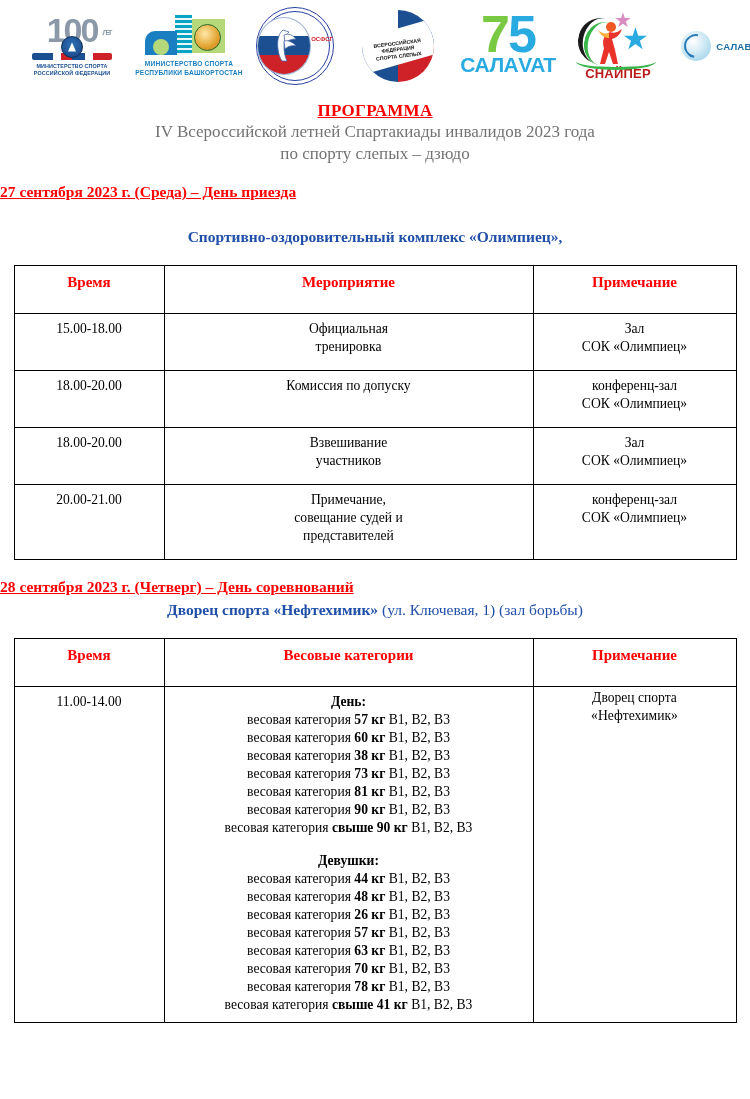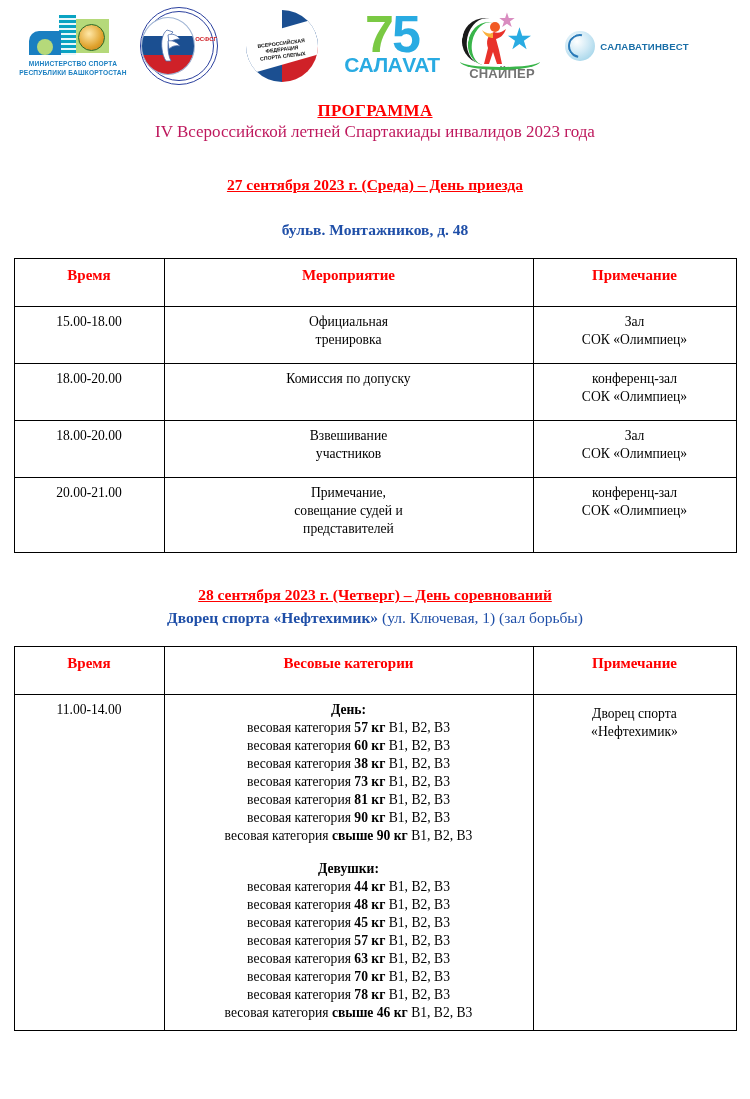--- a/index.html
+++ b/index.html
@@ -231,21 +231,21 @@
     width: 28px; height: 46px;
   }
   .logo-sniper .arc {
     position:absolute; left: 6px; bottom: 2px;
     width: 80px; height: 14px;
     border-bottom: 3px solid #39b54a;
     border-radius: 0 0 50% 50%;
   }
   .logo-sniper .cap {
     font-family: "Liberation Sans", sans-serif;
-    font-size: 13px; font-weight: bold; color: #737373;
+    font-size: 13px; font-weight: bold; color: #b91c1c;
     margin-top: -6px; letter-spacing: .2px;
   }
 
   
   .logo-salinvest { width: 126px; height: 60px; flex-direction: row; gap: 5px; padding-left: 6px; }
   .logo-salinvest .mark {
     width: 30px; height: 30px; border-radius: 50%;
     background: radial-gradient(circle at 40% 35%, #ffffff 0%, #cfe9f5 45%, #8ecbe4 100%);
     position: relative;
     display:flex; align-items:center; justify-content:center;
@@ -267,33 +267,32 @@
   .title-block { text-align: center; margin-top: 8px; }
   .title-main {
     color: #ff0000;
     font-weight: bold;
     font-size: 17px;
     text-decoration: underline;
     letter-spacing: .3px;
     line-height: 21px;
   }
   .title-line {
-    color: #be185d;
+    color: #737373;
     font-size: 17px;
     line-height: 22px;
   }
 
   
   .day-heading {
-    text-align: center;
     color: #ff0000;
     font-weight: bold;
     font-size: 15.5px;
     text-decoration: underline;
-    margin-top: 33px;
+    margin-top: 18px;
   }
   .venue {
     text-align: center;
     color: #1f4fa8;
     font-weight: bold;
     font-size: 15.5px;
     line-height: 20px;
     margin-top: 26px;
   }
   .venue .plain { font-weight: normal; }
@@ -329,27 +328,39 @@
 
   td.cat-cell {
     text-align: left;
     padding: 6px 4px 10px 10px;
     line-height: 18.4px;
   }
   .grp-title { font-weight: bold; }
   .cat-line b { font-weight: bold; }
   .grp-gap { height: 15px; }
   table.prog.t2 td { padding-bottom: 8px; }
-  table.prog.t2 td.note-cell { padding-top: 10px; }
+  table.prog.t2 td.note-cell { padding-top: 2px; }
 </style>
 </head>
 <body>
 
 <div class="logo-strip">
 
+  <div class="logo logo-minsport-rf">
+    <div class="big100">
+      <span>100</span>
+      <span class="let">ЛЕТ</span>
+    </div>
+    <div class="crest"></div>
+    <div class="ribbon"></div>
+    <div class="cap">
+      <div>МИНИСТЕРСТВО СПОРТА</div>
+      <div>РОССИЙСКОЙ ФЕДЕРАЦИИ</div>
+    </div>
+  </div>
 
   <div class="logo logo-minsport-rb">
     <div class="art">
       <div class="greenbox"></div>
       <div class="tower"></div>
       <div class="blueshape"></div>
       <div class="seal"></div>
     </div>
     <div class="cap">
       <div>МИНИСТЕРСТВО СПОРТА</div>
@@ -413,25 +424,26 @@
       <div class="swirl"></div>
     </div>
     <div class="cap">САЛАВАТИНВЕСТ</div>
   </div>
 
 </div>
 
 <div class="title-block">
   <div class="title-main">ПРОГРАММА</div>
   <div class="title-line">IV Всероссийской летней Спартакиады инвалидов 2023 года</div>
+  <div class="title-line">по спорту слепых – дзюдо</div>
 </div>
 
 <div class="day-heading">27 сентября 2023 г. (Среда) – День приезда</div>
 <div class="venue">
-  <div>бульв. Монтажников, д. 48</div>
+  <div>Спортивно-оздоровительный комплекс «Олимпиец»,</div>
 </div>
 
 <table class="prog t1">
   <colgroup>
       <col class="c-time">
       <col class="c-mid">
       <col class="c-note">
     </colgroup>
   <thead>
     <tr>
@@ -516,26 +528,26 @@
             <div class="cat-line"><span>весовая категория </span><b>60 кг</b><span> B1, B2, B3</span></div>
             <div class="cat-line"><span>весовая категория </span><b>38 кг</b><span> B1, B2, B3</span></div>
             <div class="cat-line"><span>весовая категория </span><b>73 кг</b><span> B1, B2, B3</span></div>
             <div class="cat-line"><span>весовая категория </span><b>81 кг</b><span> B1, B2, B3</span></div>
             <div class="cat-line"><span>весовая категория </span><b>90 кг</b><span> B1, B2, B3</span></div>
             <div class="cat-line"><span>весовая категория </span><b>свыше 90 кг</b><span> B1, B2, B3</span></div>
             <div class="grp-gap"></div>
             <div class="grp-title">Девушки:</div>
             <div class="cat-line"><span>весовая категория </span><b>44 кг</b><span> B1, B2, B3</span></div>
             <div class="cat-line"><span>весовая категория </span><b>48 кг</b><span> B1, B2, B3</span></div>
-            <div class="cat-line"><span>весовая категория </span><b>45 кг</b><span> B1, B2, B3</span></div>
+            <div class="cat-line"><span>весовая категория </span><b>26 кг</b><span> B1, B2, B3</span></div>
             <div class="cat-line"><span>весовая категория </span><b>57 кг</b><span> B1, B2, B3</span></div>
             <div class="cat-line"><span>весовая категория </span><b>63 кг</b><span> B1, B2, B3</span></div>
             <div class="cat-line"><span>весовая категория </span><b>70 кг</b><span> B1, B2, B3</span></div>
             <div class="cat-line"><span>весовая категория </span><b>78 кг</b><span> B1, B2, B3</span></div>
-            <div class="cat-line"><span>весовая категория </span><b>свыше 46 кг</b><span> B1, B2, B3</span></div>
+            <div class="cat-line"><span>весовая категория </span><b>свыше 41 кг</b><span> B1, B2, B3</span></div>
           </div>
       </td>
       <td class="note-cell">
         <div>Дворец спорта</div>
         <div>«Нефтехимик»</div>
       </td>
     </tr>
   </tbody>
 </table>
 

